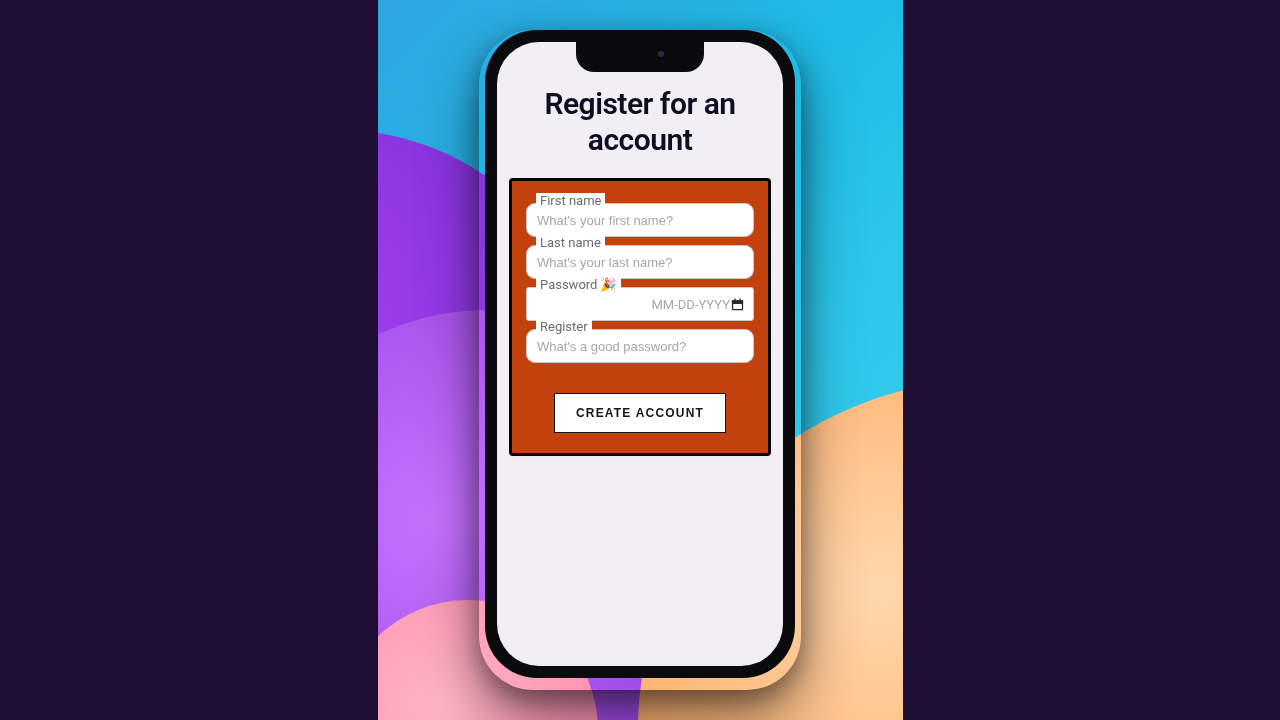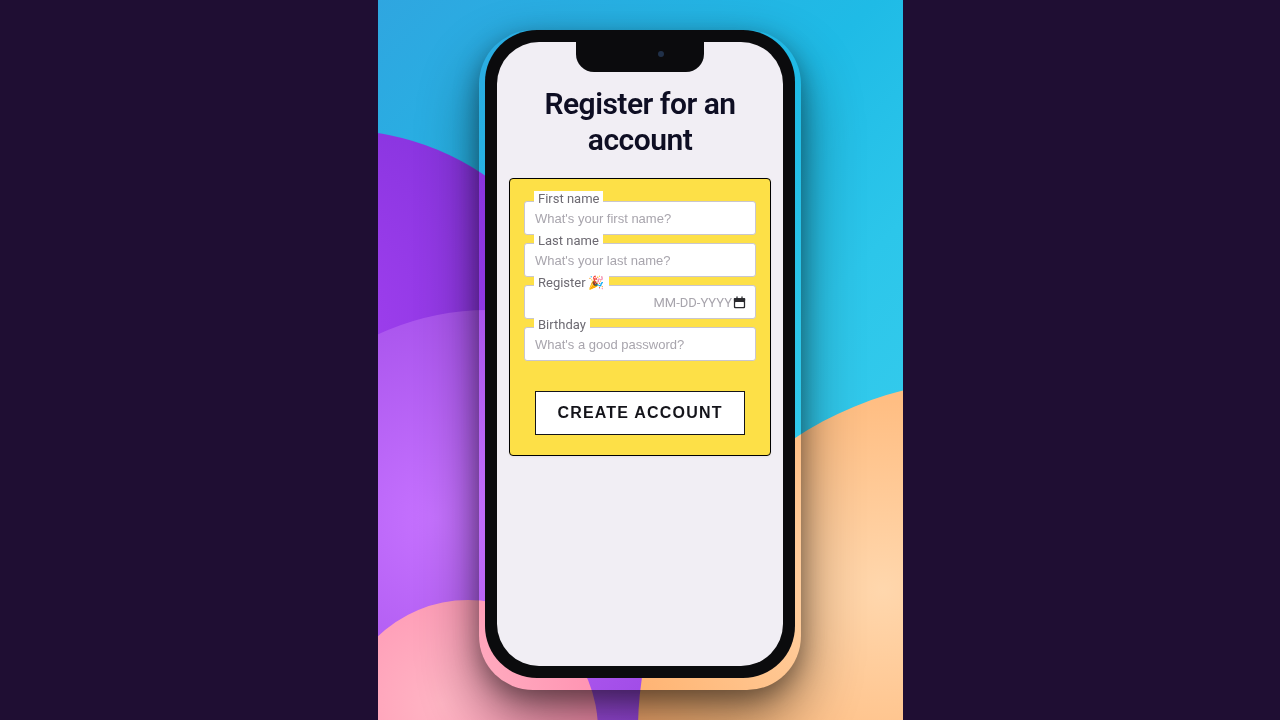--- a/index.html
+++ b/index.html
@@ -85,22 +85,22 @@
     font-weight: 600;
     color: #0e0e23;
     text-align: center;
     line-height: 1.2;
     letter-spacing: -0.5px;
     padding: 0 12px;
   }
   .card {
     margin-top: 20px;
     width: 262px;
-    background: #fde047;
-    border: 1px solid #000000;
+    background: #c2410c;
+    border: 3px solid #000000;
     border-radius: 4px;
     padding: 14px 14px 20px 14px;
     box-shadow: 0 1px 3px rgba(0,0,0,0.05);
   }
   .field {
     position: relative;
     margin-top: 8px;
   }
   .field:first-child { margin-top: 8px; }
   .field-label {
@@ -109,21 +109,21 @@
     left: 10px;
     padding: 0 4px;
     background: #ffffff;
     font-size: 13px;
     color: #6d6a72;
   }
   .field-input {
     width: 100%;
     height: 34px;
     border: 1px solid #c9c6ce;
-    border-radius: 3px;
+    border-radius: 9px;
     padding: 0 10px;
     font-size: 13px;
     color: #2a2a2a;
     background: #fff;
   }
   .field-input::placeholder { color: #a8a5ad; }
   .field-date {
     width: 100%;
     height: 34px;
     border: 1px solid #c9c6ce;
@@ -139,21 +139,21 @@
   .cal-icon svg { display: block; }
   .btn-row {
     margin-top: 30px;
     display: flex;
     justify-content: center;
   }
   .btn {
     border: 1.5px solid #14141a;
     background: #ffffff;
     color: #14141a;
-    font-size: 16px;
+    font-size: 12px;
     font-weight: 700;
     letter-spacing: 1.2px;
     padding: 12px 21px;
     cursor: pointer;
   }
 </style>
 </head>
 <body>
 
 <div class="stage">
@@ -177,37 +177,37 @@
             <input class="field-input" type="text" placeholder="What's your first name?" style="">
           </div>
 
           <div class="field">
             <label class="field-label">Last name</label>
             <input class="field-input" type="text" placeholder="What's your last name?" style="">
           </div>
 
 
           <div class="field">
-            <label class="field-label">Register 🎉</label>
+            <label class="field-label">Password 🎉</label>
             <div class="field-date">
               <span>MM-DD-YYYY</span>
               <span class="cal-icon">
                 <svg width="15" height="15" viewBox="0 0 24 24" fill="#2a2a2e">
                   <rect x="3" y="5" width="18" height="16" rx="2" fill="#2a2a2e"></rect>
                   <rect x="3" y="5" width="18" height="4" fill="#2a2a2e"></rect>
                   <rect x="5" y="11" width="14" height="8" rx="1" fill="#ffffff"></rect>
                   <rect x="7" y="2" width="2" height="5" rx="1" fill="#2a2a2e"></rect>
                   <rect x="15" y="2" width="2" height="5" rx="1" fill="#2a2a2e"></rect>
                 </svg>
               </span>
             </div>
           </div>
 
           <div class="field">
-            <label class="field-label">Birthday</label>
+            <label class="field-label">Register</label>
             <input class="field-input" type="password" placeholder="What's a good password?" style="">
           </div>
 
           <div class="btn-row">
             <button class="btn">CREATE ACCOUNT</button>
           </div>
 
         </div>
       </div>
     </div>

